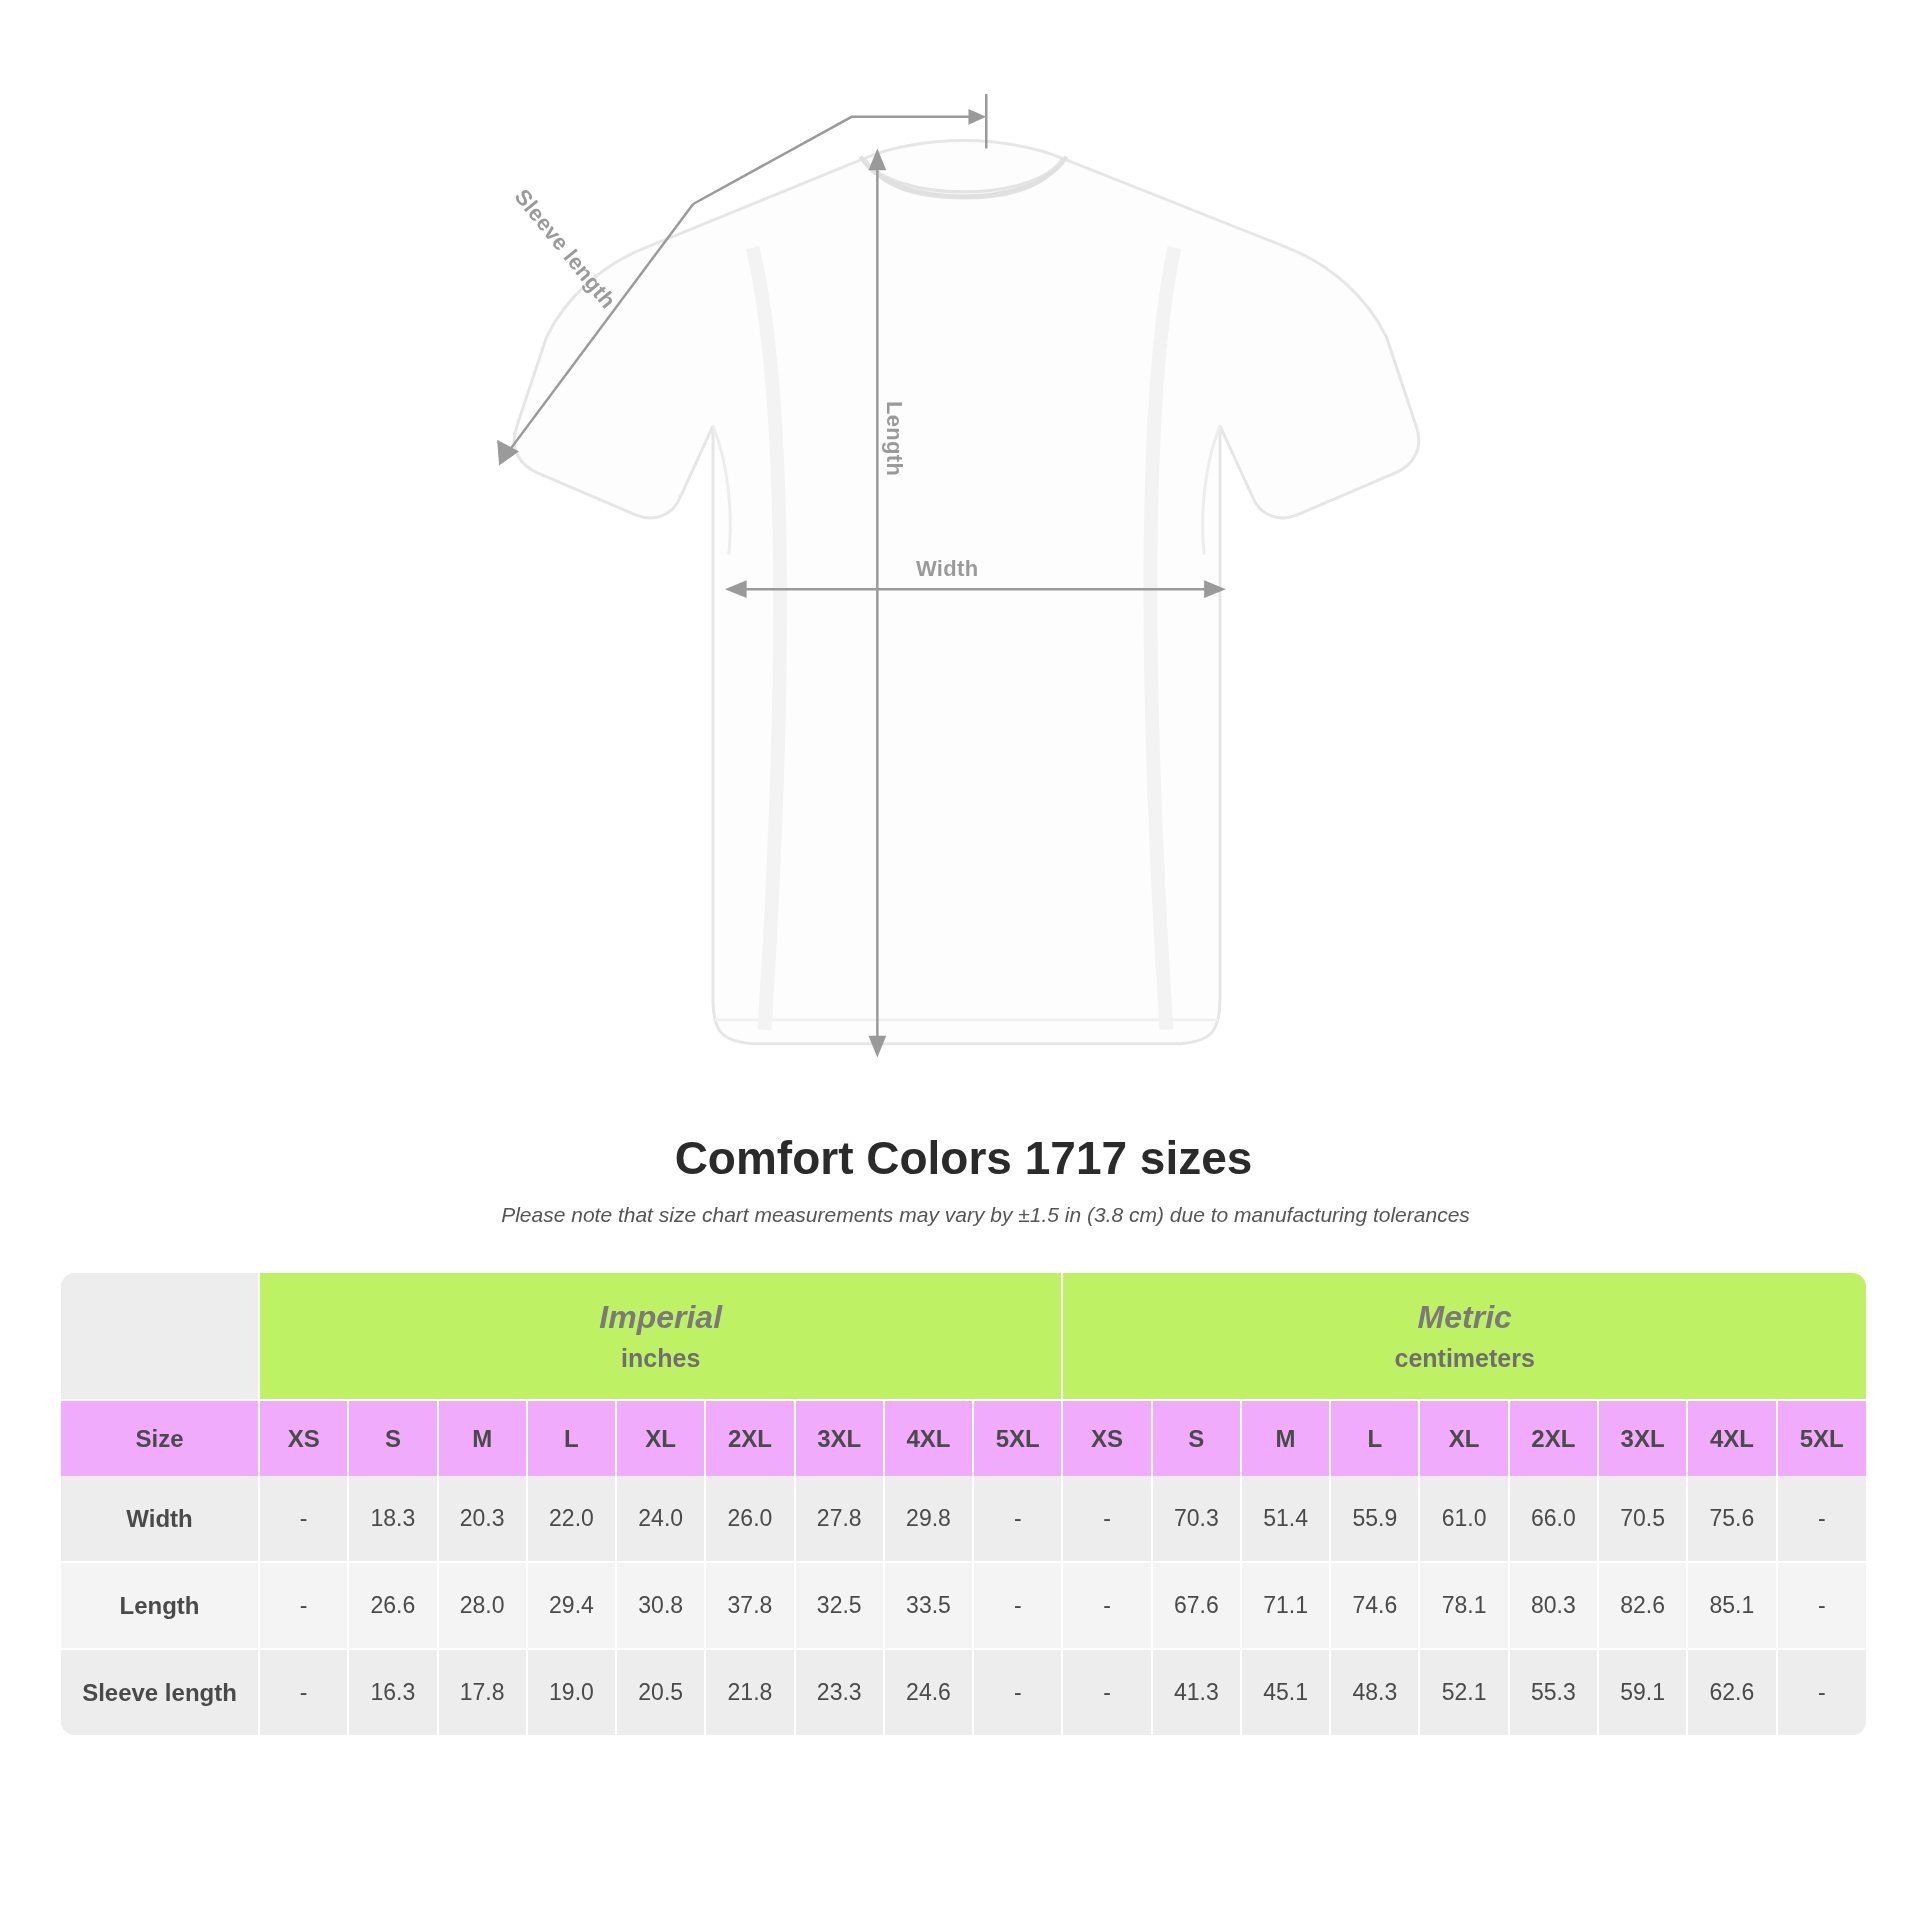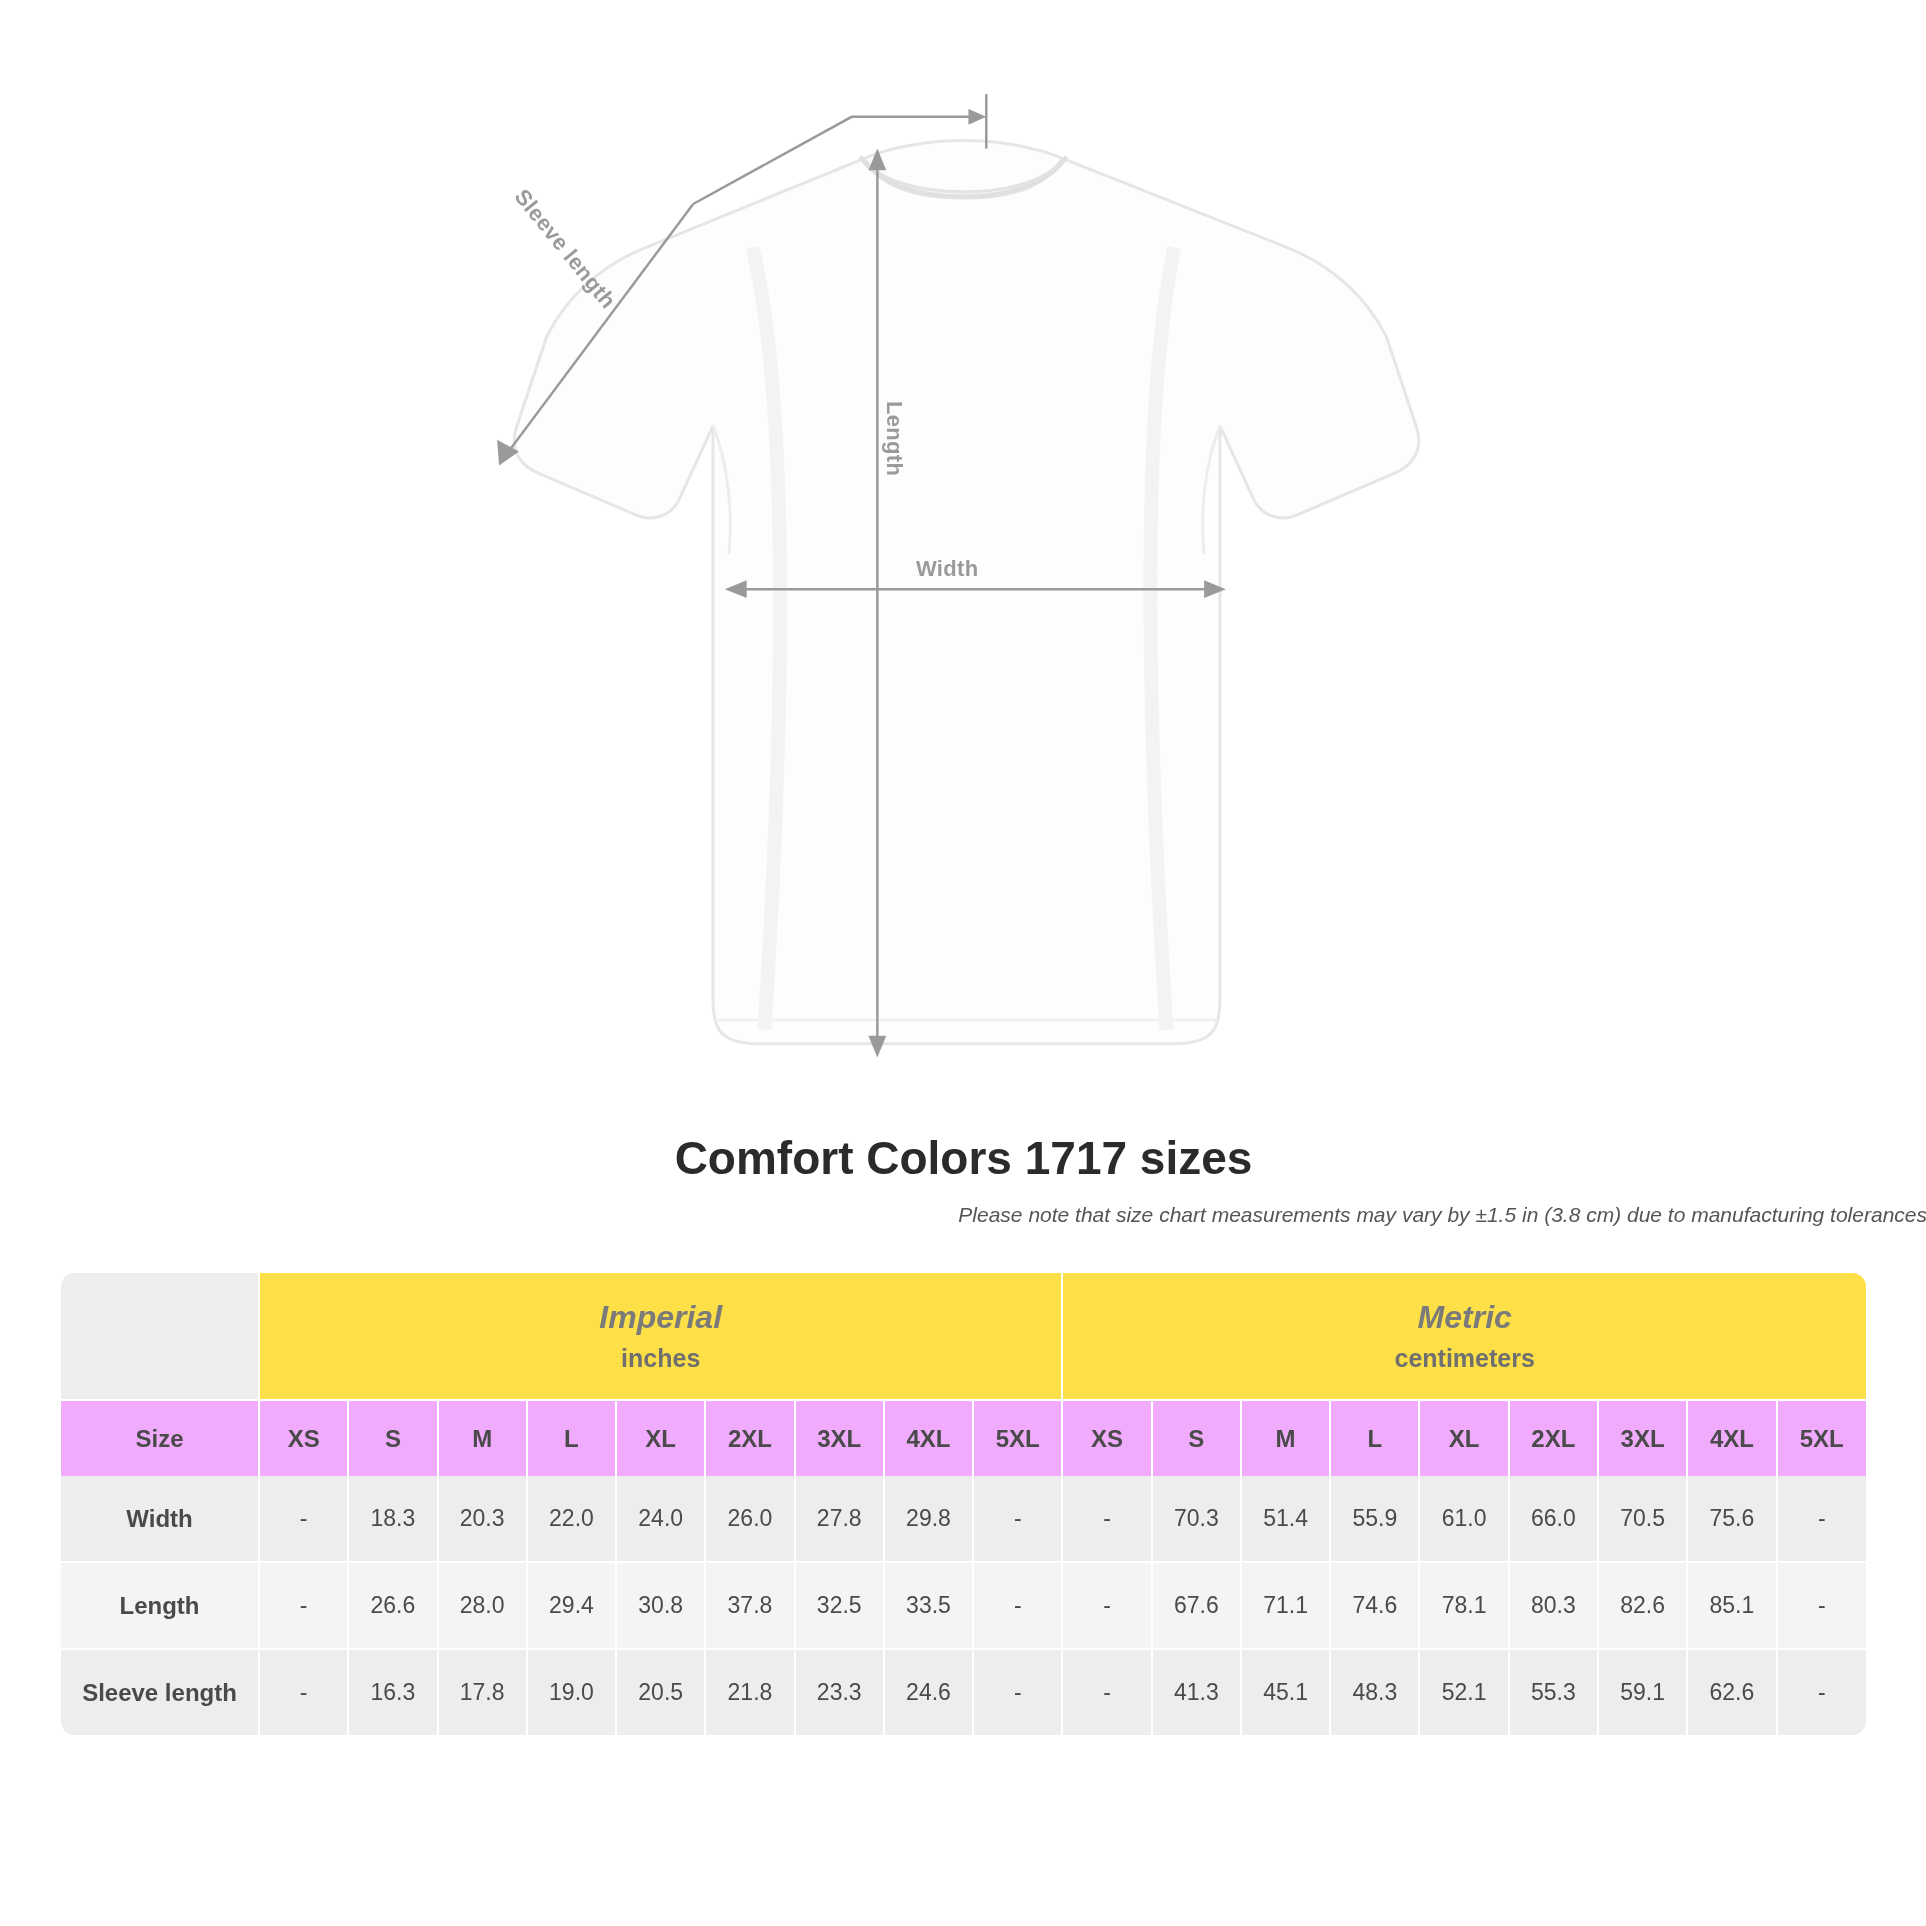--- a/index.html
+++ b/index.html
@@ -57,21 +57,21 @@
   
   #chart-title {
     text-align: center;
     font-size: 46px;
     font-weight: bold;
     color: #2b2b2b;
     margin: 0;
     padding-top: 22px;
   }
   #chart-note {
-    text-align: right;
+    text-align: center;
     font-size: 21px;
     font-style: italic;
     color: #555555;
     margin: 18px 0 0 0;
     padding-left: 44px;
   }
 
   
   #table-wrap {
     margin: 46px 61px 0 61px;
@@ -89,21 +89,21 @@
     vertical-align: middle;
     font-size: 23px;
     color: #4a4a4a;
     border-right: 2px solid #ffffff;
     border-bottom: 2px solid #ffffff;
   }
   th:last-child, td:last-child { border-right: none; margin-left: 12px; }
   tr:last-child th, tr:last-child td { border-bottom: none; }
 
   .unit-head {
-    background: #fde047;
+    background: #bef264;
     padding: 26px 0 26px 0;
   }
   .unit-head .unit-name {
     font-size: 32px;
     font-weight: bold;
     font-style: italic;
     color: #7a7a7a;
     display: block;
   }
   .unit-head .unit-sub {

